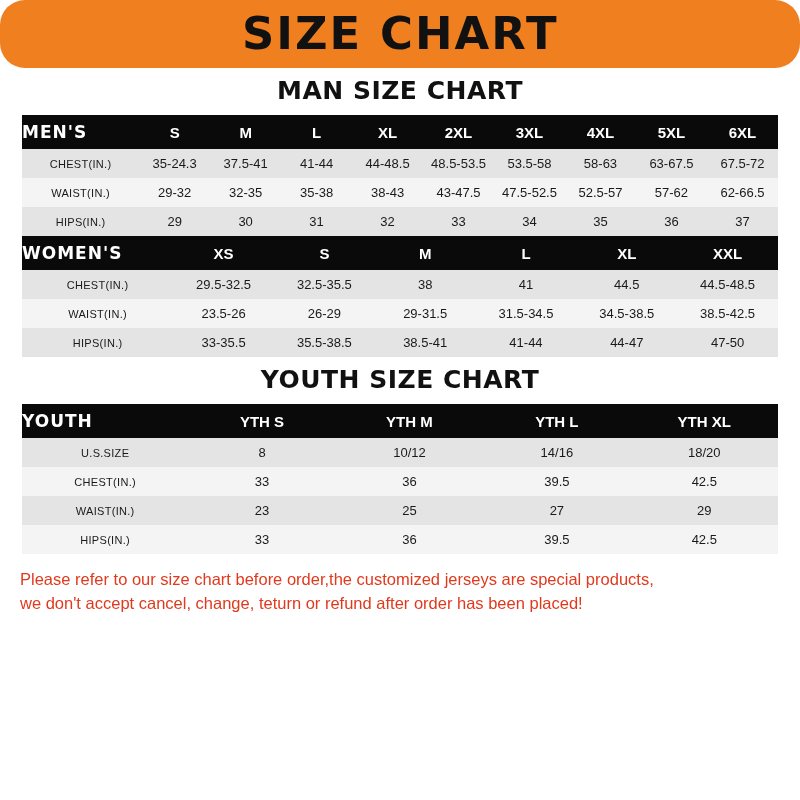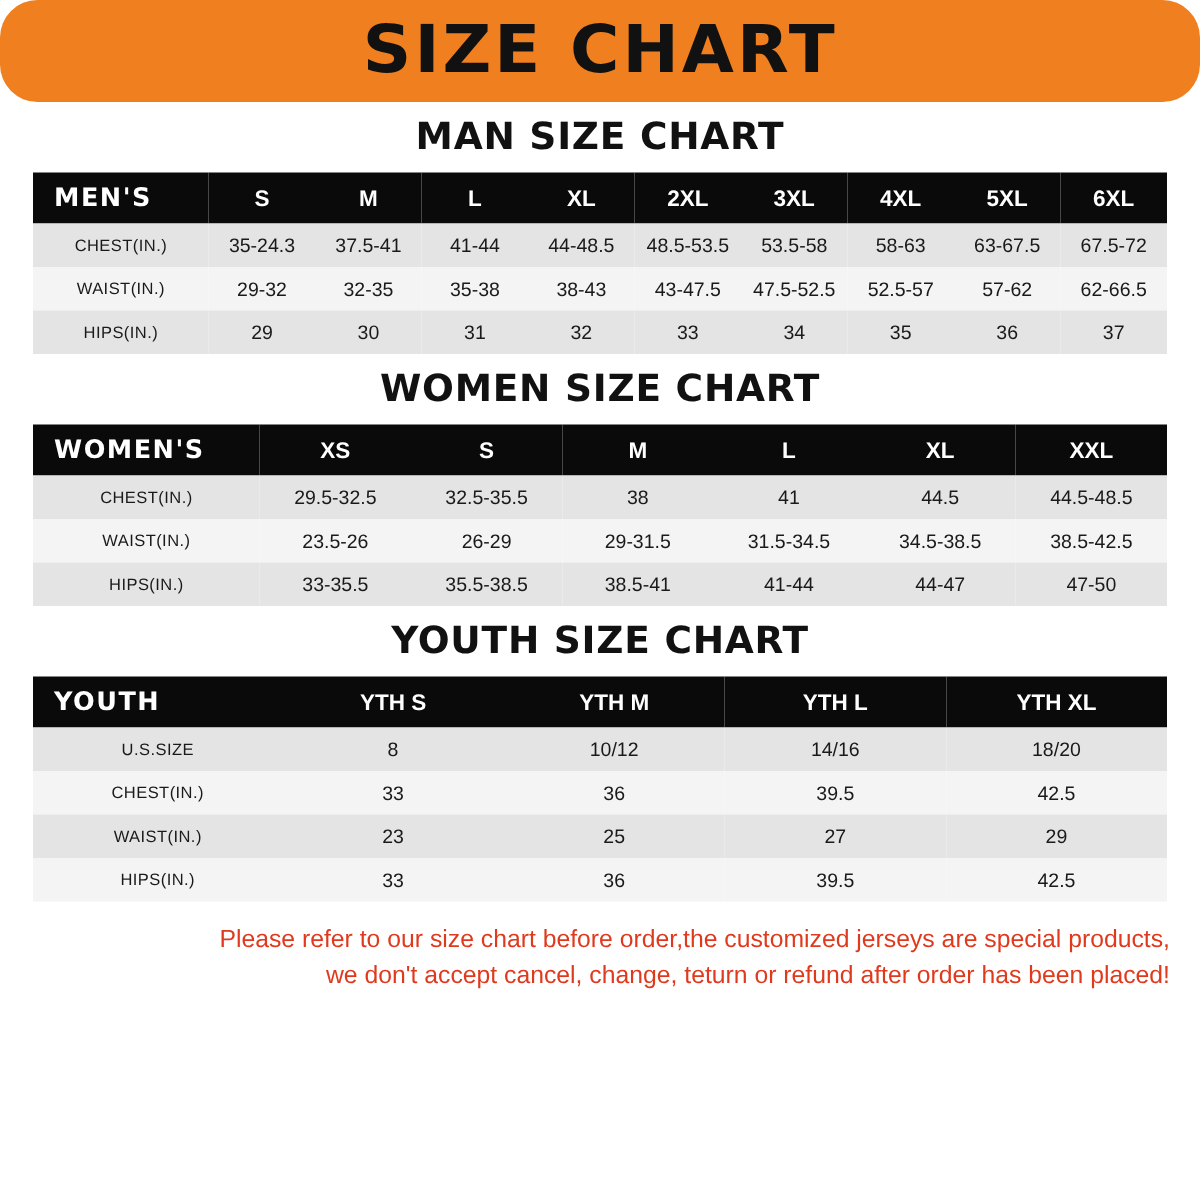--- a/index.html
+++ b/index.html
@@ -72,21 +72,20 @@
   }
   table.size-table thead th {
     background: #0a0a0a;
     color: #ffffff;
     font-weight: bold;
     height: 34px;
     font-size: 15px;
   }
   table.size-table thead th.rowhead {
     text-align: left;
-    padding-left: 14px;
     font-size: 17px;
     letter-spacing: 1px;
     font-family: "DejaVu Sans", sans-serif;
   }
   table.size-table tbody tr.odd td {
     background: #e4e4e4;
   }
   table.size-table tbody tr.even td {
     background: #f4f4f4;
   }
@@ -98,21 +97,21 @@
   }
   
   .men-table col.c0 { width: 15.5%; }
   .women-table col.c0 { width: 20%; }
   .youth-table col.c0 { width: 22%; }
 
   
   .footer-note {
     margin-top: 14px;
     padding: 0 20px;
-    text-align: right;
+    text-align: left;
     color: #e03a1e;
     font-size: 16.5px;
     line-height: 1.45;
     font-family: "Liberation Sans", sans-serif;
   }
   .footer-note div {
     white-space: nowrap;
   }
 </style>
 </head>
@@ -188,21 +187,20 @@
           <td>34</td>
           <td>35</td>
           <td>36</td>
           <td>37</td>
         </tr>
       </tbody>
     </table>
   </div>
 
   <div class="section">
-    <div class="section-title">WOMEN SIZE CHART</div>
     <table class="size-table women-table">
       <colgroup>
         <col class="c0">
           <col>
           <col>
           <col>
           <col>
           <col>
           <col>
       </colgroup>

